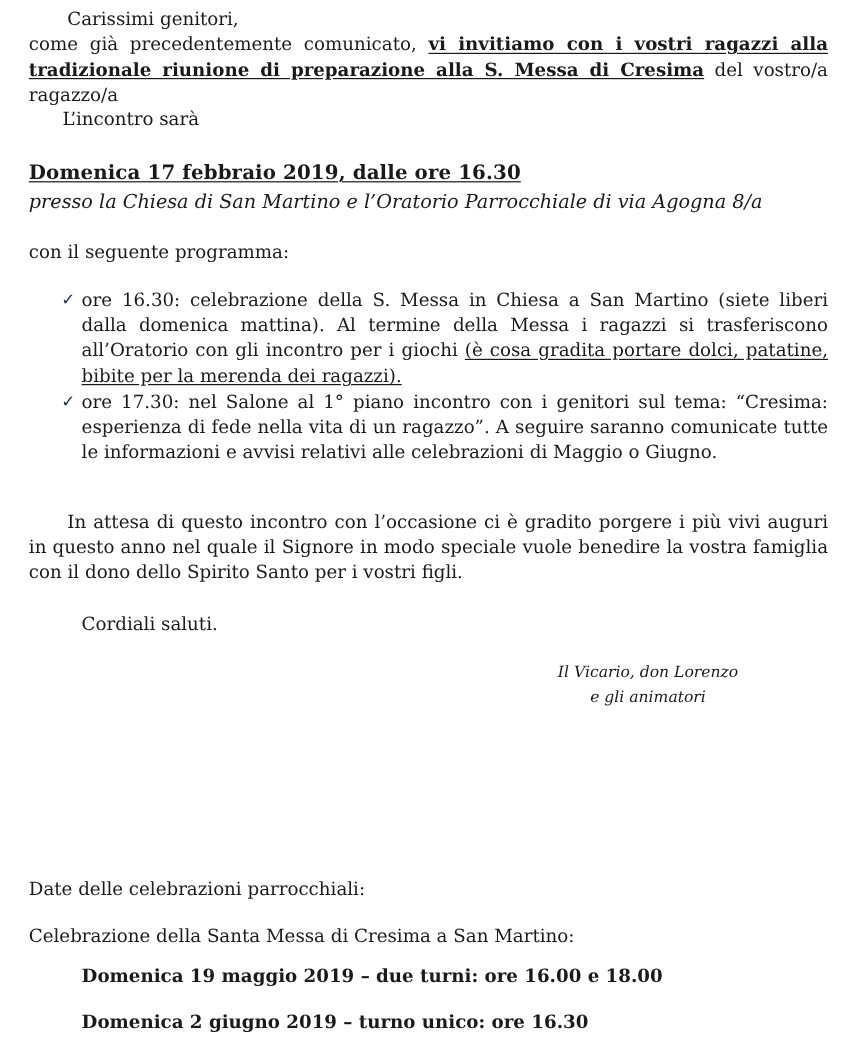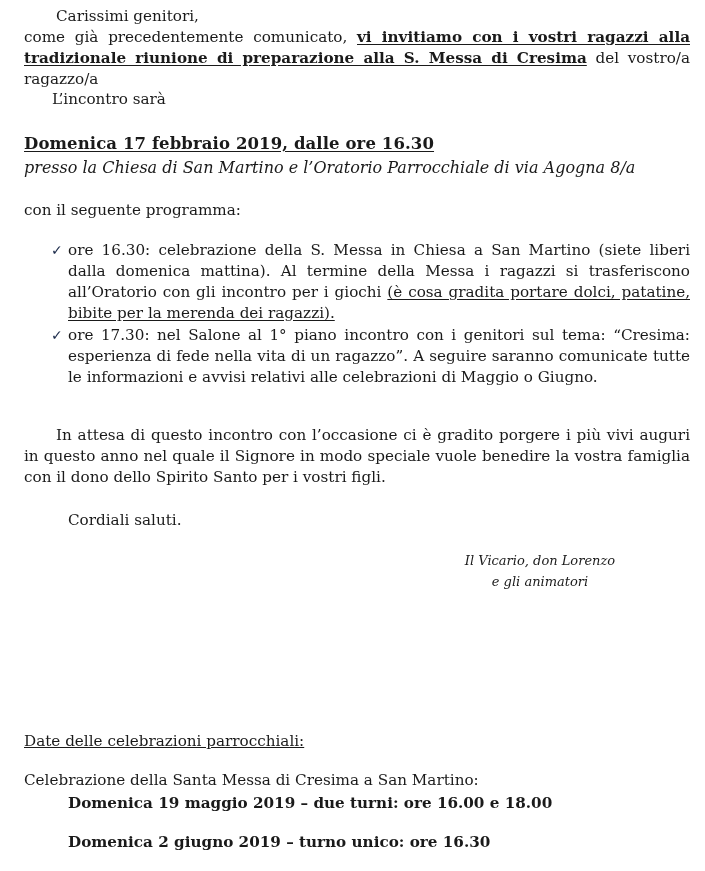--- a/index.html
+++ b/index.html
@@ -114,35 +114,34 @@
     font-style: italic;
     font-size: 13px;
     line-height: 21px;
   }
 
   
   #dates { top: 731px; }
   #dates .dates-title {
     font-size: 15.2px;
     line-height: 21px;
-    text-decoration: underline;
   }
   #dates .celebration {
     margin-top: 18px;
   }
   #dates .cel-label {
     font-size: 15.2px;
     line-height: 21px;
   }
   #dates .cel-when {
     font-size: 15.2px;
     line-height: 21px;
     font-weight: bold;
     padding-left: 44px;
-    margin-top: 2px;
+    margin-top: 12px;
   }
 </style>
 </head>
 <body>
 
 <div class="page">
 
   <div class="block" id="greeting">
     <p class="body-text salutation">Carissimi genitori,</p>
     <p class="body-text"><span>come già precedentemente comunicato, </span><span class="bu">vi invitiamo con i vostri ragazzi alla tradizionale riunione di preparazione alla S. Messa di Cresima</span><span> del vostro/a ragazzo/a</span></p>

